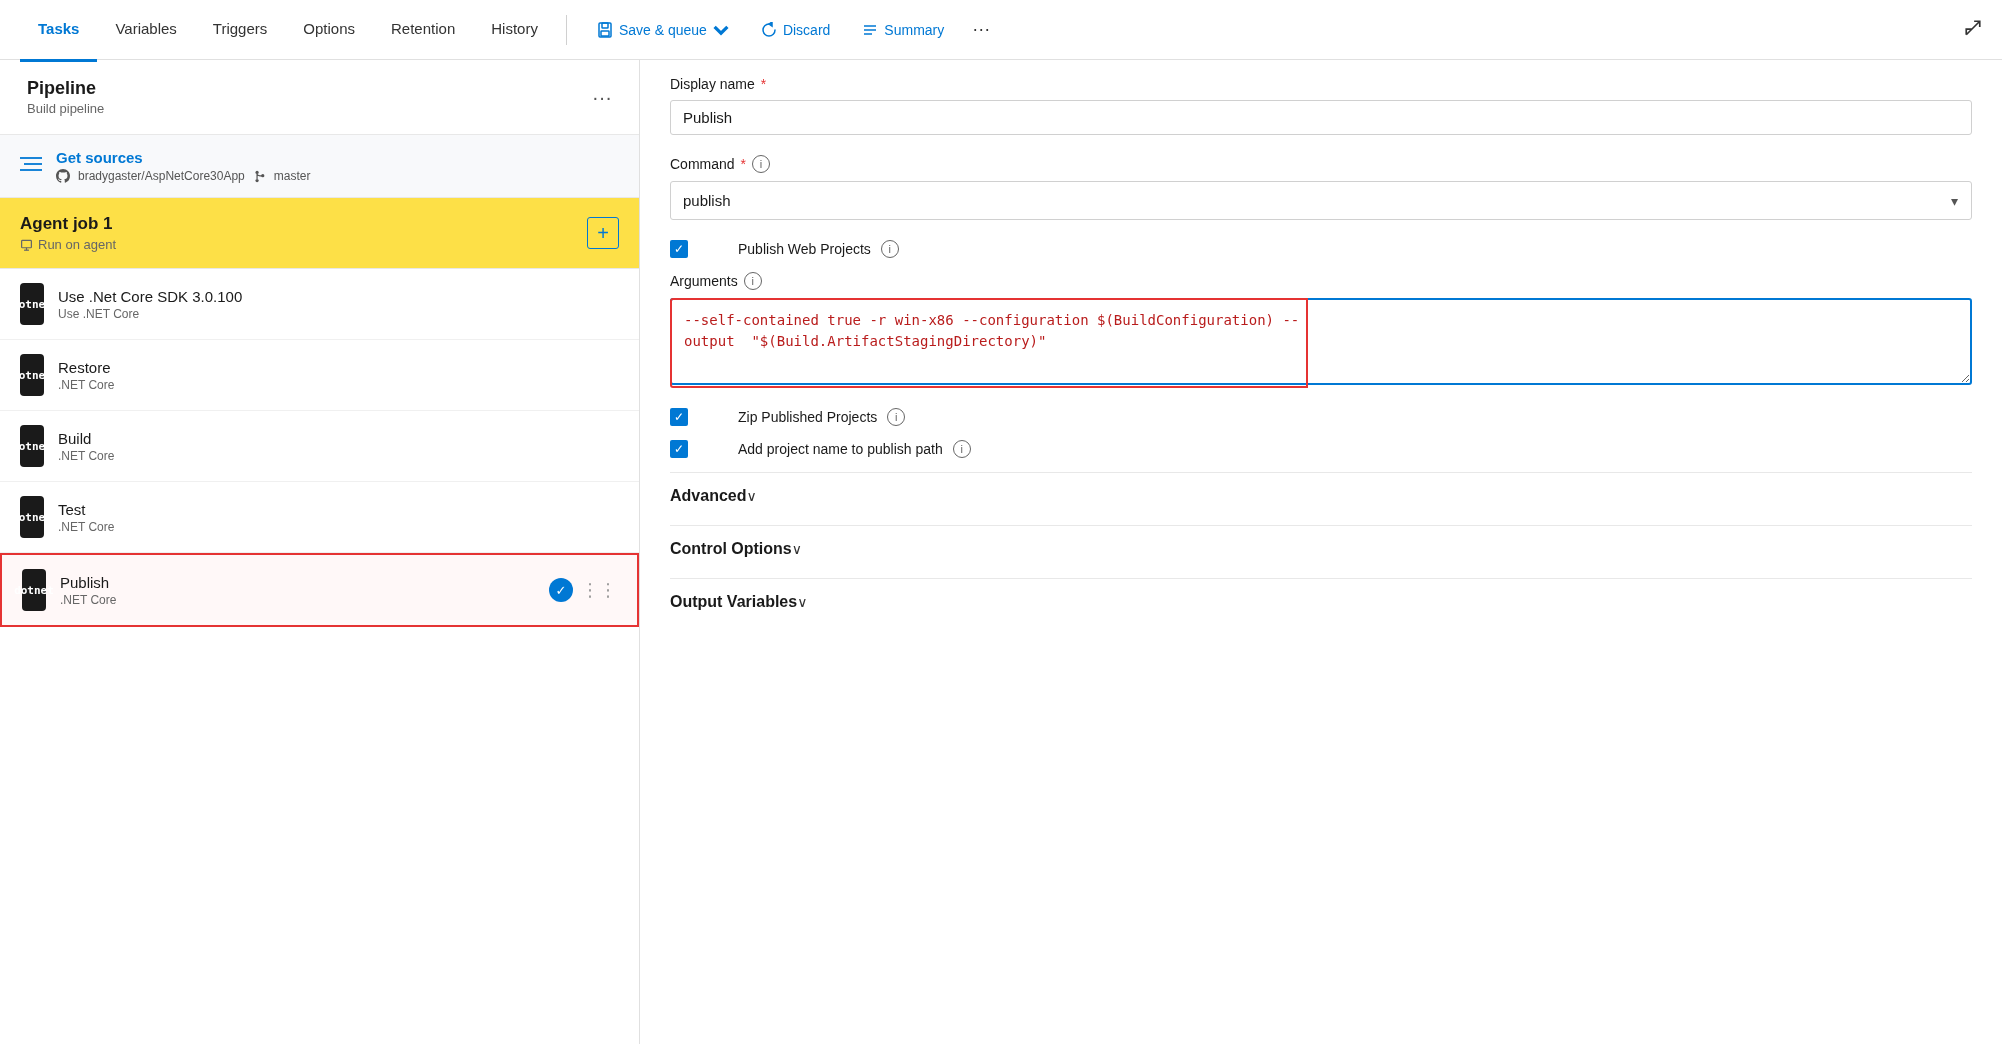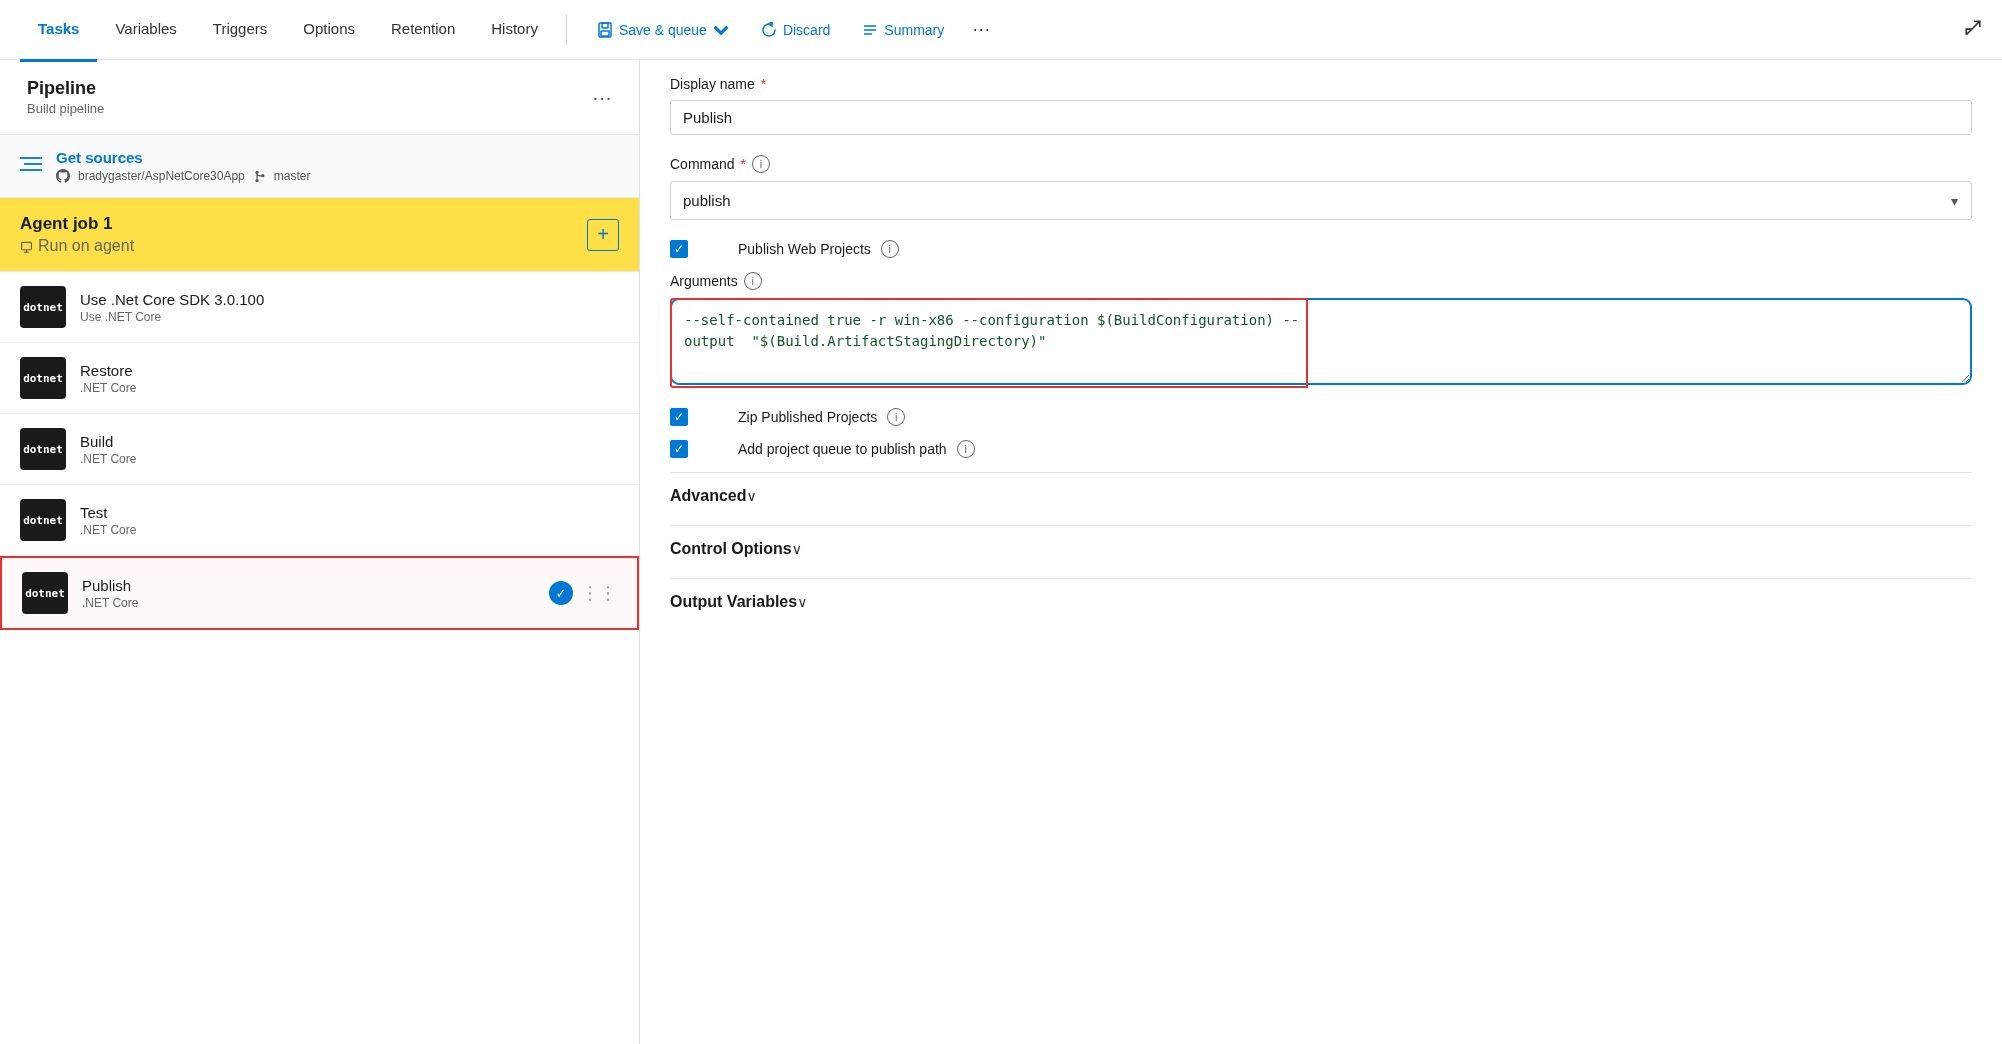--- a/index.html
+++ b/index.html
@@ -51,31 +51,31 @@
     }
     .get-sources-title { font-size: 15px; font-weight: 600; color: #0078d4; }
     .get-sources-meta { font-size: 12px; color: #555; display: flex; align-items: center; gap: 8px; margin-top: 3px; }
 
     
     .agent-job {
       display: flex; align-items: center; justify-content: space-between;
       padding: 16px 20px; background: #fde047; border-bottom: 1px solid #e8e8e8;
     }
     .agent-job-title { font-size: 17px; font-weight: 600; }
-    .agent-job-subtitle { font-size: 16px; color: #666; display: flex; align-items: center; gap: 5px; margin-top: 3px; }
+    .agent-job-subtitle { font-size: 13px; color: #666; display: flex; align-items: center; gap: 5px; margin-top: 3px; }
     .plus-btn { width: 32px; height: 32px; border: 1px solid #0078d4; color: #0078d4; border-radius: 3px; display: flex; align-items: center; justify-content: center; cursor: pointer; font-size: 20px; }
 
     
     .task-item {
       display: flex; align-items: center; gap: 14px; padding: 14px 20px;
       border-bottom: 1px solid #f0f0f0; cursor: pointer; background: #fff;
     }
     .task-item.selected { background: #f0f6ff; border-left: 3px solid #e53333; border: 2px solid #e53333; }
     .task-icon {
-      width: 46px; height: 42px; background: #1a1a1a; border-radius: 4px;
+      width: 24px; height: 42px; background: #1a1a1a; border-radius: 4px;
       display: flex; align-items: center; justify-content: center;
       color: #fff; font-size: 11px; font-weight: 700; flex-shrink: 0;
       font-family: monospace;
     }
     .task-name { font-size: 15px; font-weight: 500; }
     .task-sub { font-size: 12px; color: #666; margin-top: 2px; }
     .task-actions { margin-left: auto; display: flex; align-items: center; gap: 8px; }
     .check-circle { width: 24px; height: 24px; background: #0078d4; border-radius: 50%; display: flex; align-items: center; justify-content: center; color: #fff; font-size: 13px; }
     .drag-handle { color: #999; font-size: 18px; cursor: grab; }
 
@@ -100,23 +100,23 @@
     .select-arrow { position: absolute; right: 14px; top: 50%; transform: translateY(-50%); font-size: 14px; color: #555; pointer-events: none; }
 
     
     .checkbox-row { display: flex; align-items: center; gap: 10px; margin-bottom: 14px; }
     .checkbox-box {
       width: 18px; height: 18px; background: #0078d4; border-radius: 2px; border: none;
       display: flex; align-items: center; justify-content: center; color: #fff; font-size: 12px; cursor: pointer; flex-shrink: 0;
     }
     .checkbox-label { font-size: 14px; font-weight: 500; margin-left: 40px; }
     .args-box {
-      width: 100%; border: 2px solid #0078d4; border-radius: 9px; padding: 10px 12px;
+      width: 100%; border: 2px solid #0078d4; border-radius: 3px; padding: 10px 12px;
       font-size: 14px; font-family: monospace; min-height: 80px; resize: vertical;
-      outline: none; color: #14532d; line-height: 1.5;
+      outline: none; color: #b91c1c; line-height: 1.5;
     }
 
     
     .section-header {
       display: flex; align-items: center; gap: 0; padding: 14px 0;
       cursor: pointer; border-top: 1px solid #e8e8e8; margin-top: 6px;
     }
     .section-title { font-size: 16px; font-weight: 600; }
     .chevron { font-size: 14px; color: #333; }
   </style>
@@ -342,21 +342,21 @@
       </div>
 
       <div class="checkbox-row">
         <div class="checkbox-box">✓</div>
         <span class="checkbox-label">Zip Published Projects</span>
         <span class="info-icon">i</span>
       </div>
 
       <div class="checkbox-row">
         <div class="checkbox-box">✓</div>
-        <span class="checkbox-label">Add project queue to publish path</span>
+        <span class="checkbox-label">Add project name to publish path</span>
         <span class="info-icon">i</span>
       </div>
 
       <div class="section-header">
         <span class="section-title">Advanced</span>
         <span class="chevron">∨</span>
       </div>
 
       <div class="section-header">
         <span class="section-title">Control Options</span>

